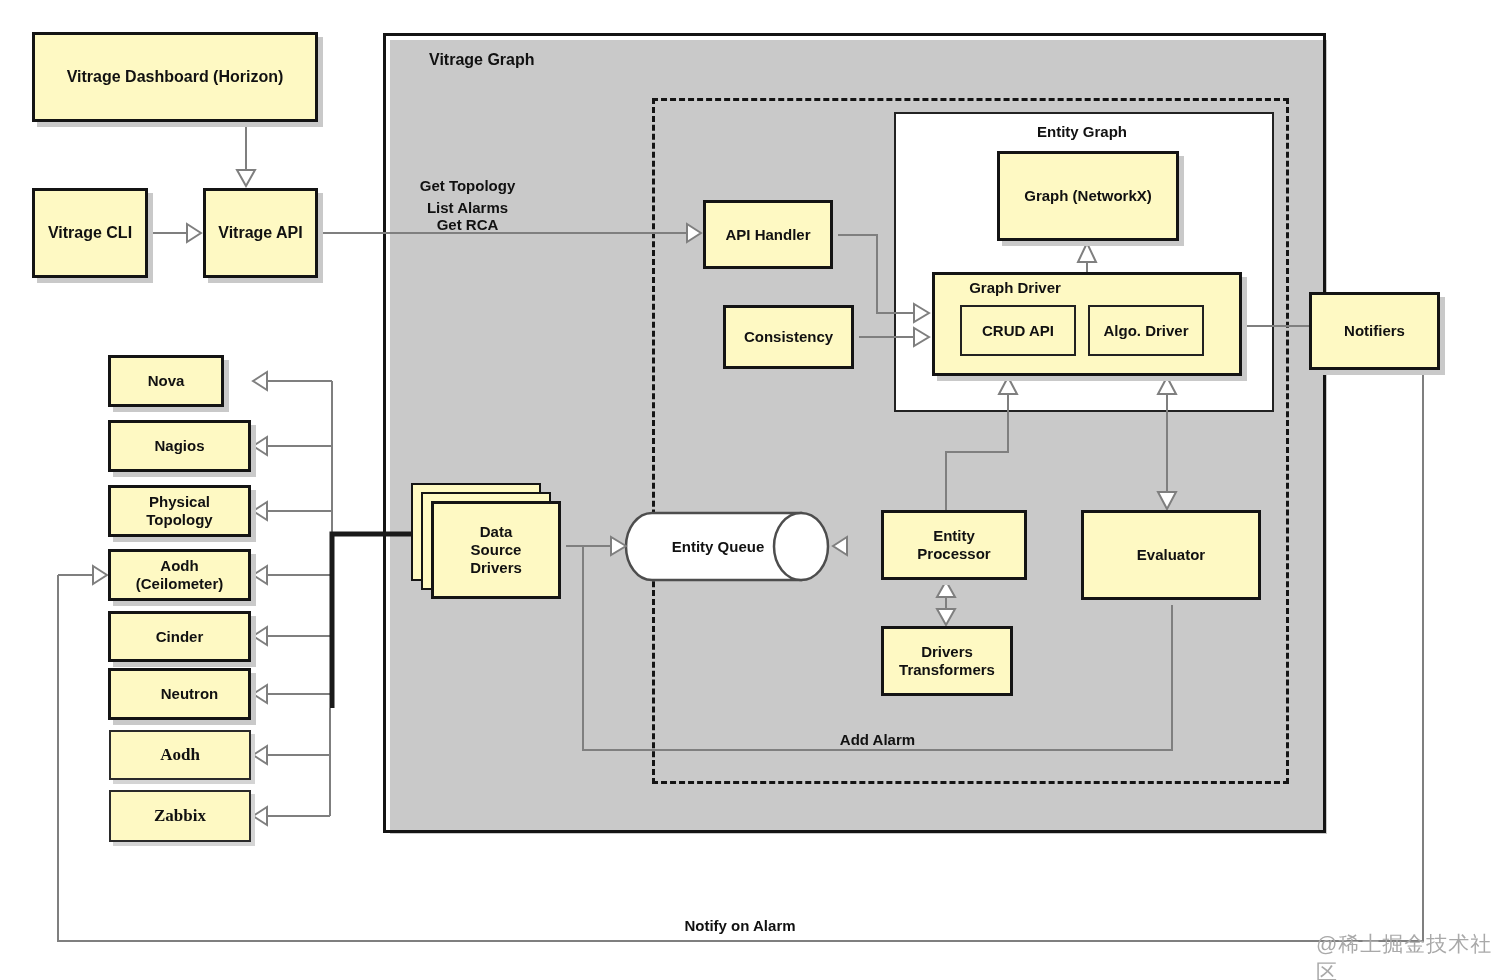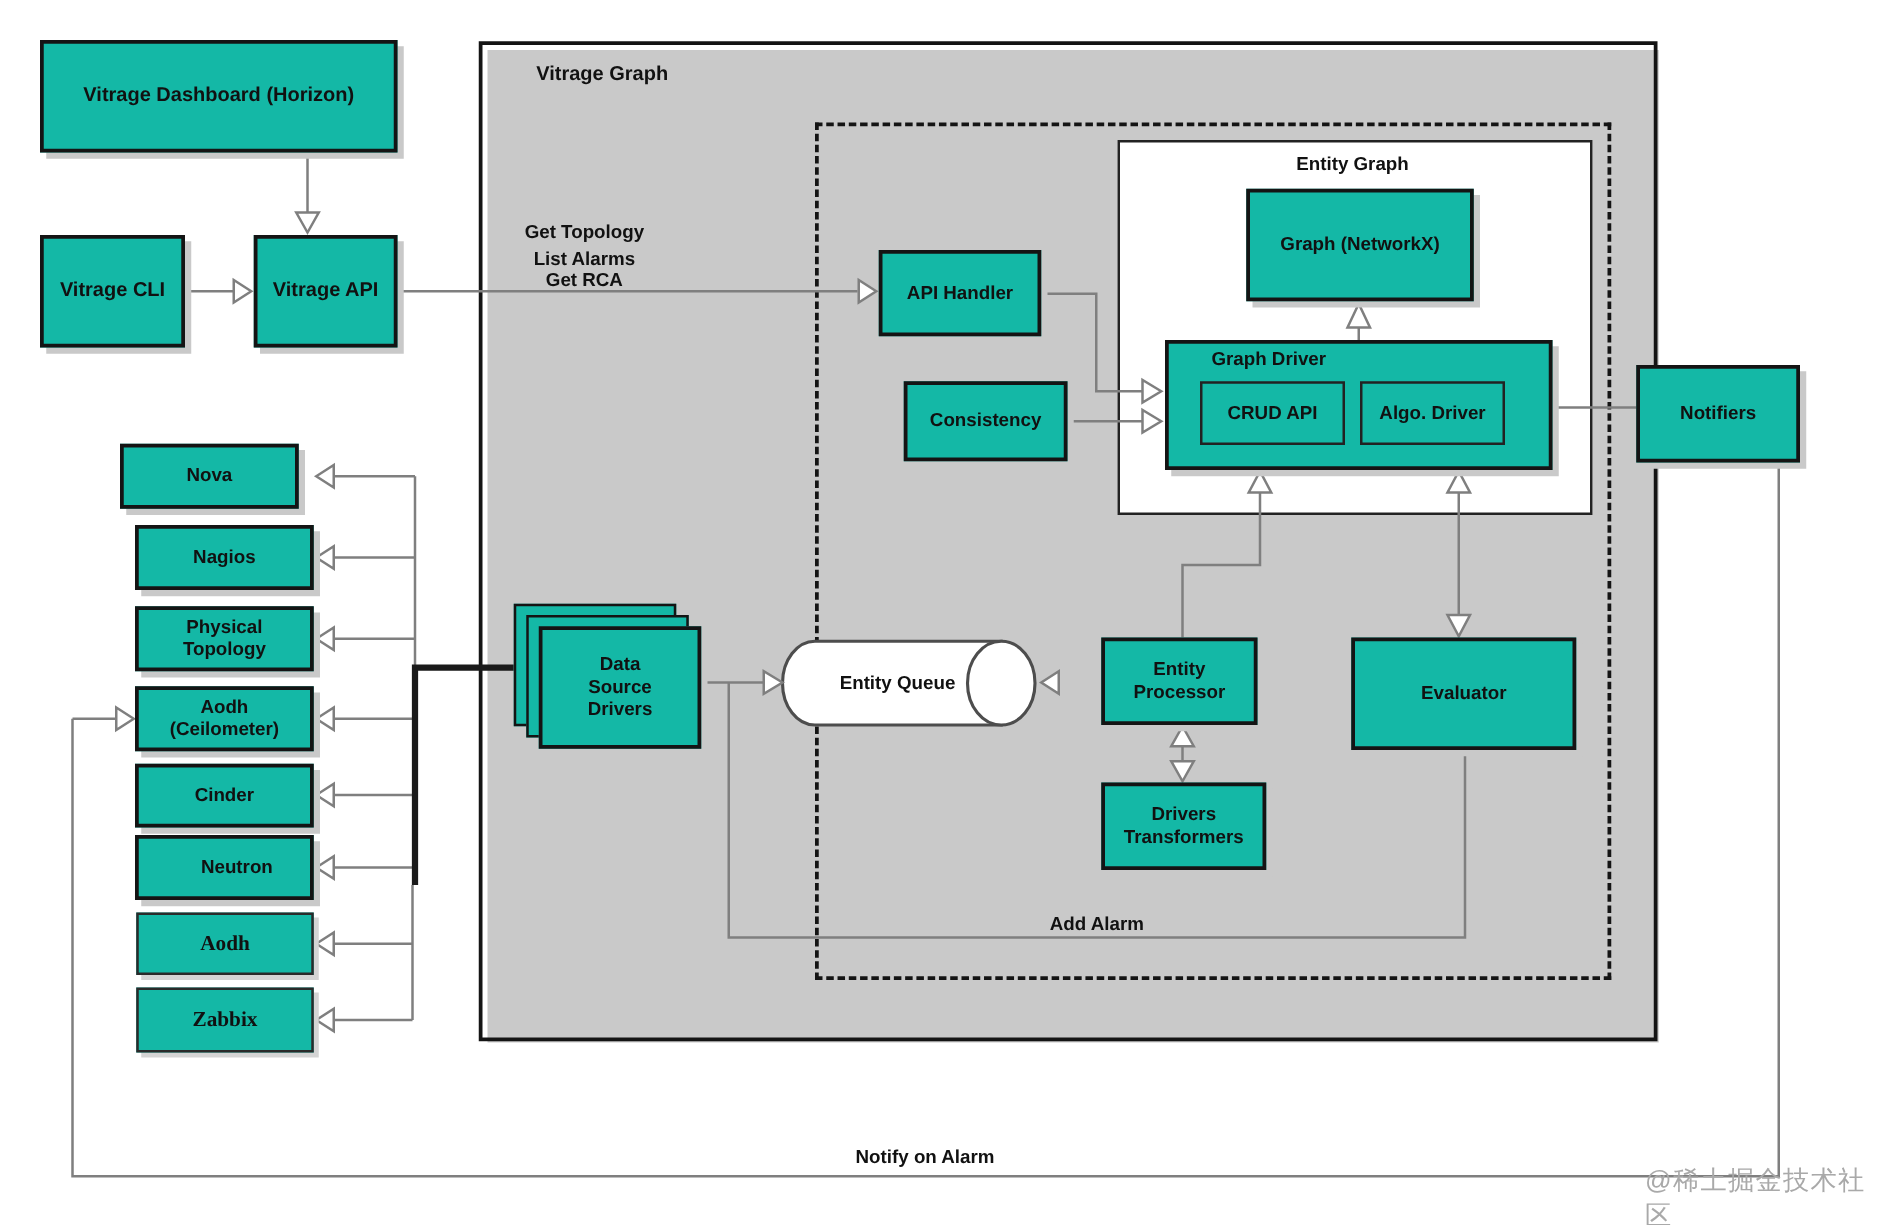--- a/index.html
+++ b/index.html
@@ -4,21 +4,21 @@
 <style>
   html,body{margin:0;padding:0;background:#fff;}
   .canvas{position:relative;width:1512px;height:980px;background:#fff;overflow:hidden;
           font-family:"Liberation Sans",sans-serif;color:#111;}
   .shadow-rect{position:absolute;background:#c9c9c9;z-index:0;}
   .container-box{position:absolute;background:transparent;border:3px solid #141414;z-index:1;}
   .dashed-box{position:absolute;background:transparent;border:3px dashed #141414;z-index:1;}
   .egraph-box{position:absolute;background:#fff;border:2px solid #222;z-index:1;}
   svg.wires{position:absolute;left:0;top:0;z-index:2;}
   .box{position:absolute;display:flex;align-items:center;justify-content:center;text-align:center;
-       background:#14b8a6;border:3px solid #141414;font-weight:bold;font-size:15px;line-height:1.18;
+       background:#fef9c3;border:3px solid #141414;font-weight:bold;font-size:15px;line-height:1.18;
        box-shadow:5px 5px 0 #c9c9c9;z-index:3;box-sizing:border-box;}
   .thin{border-width:2px;border-color:#2a2a2a;box-shadow:4px 4px 0 #d4d4d4;}
   .inner{box-shadow:none;border-width:2px;border-color:#222;}
   .serif{font-family:"Liberation Serif",serif;font-size:17px;}
   .stackback{box-shadow:none;border-width:2px;}
   .lbl{position:absolute;font-weight:bold;font-size:15px;z-index:4;text-align:center;line-height:1.15;}
   .watermark{position:absolute;z-index:4;font-size:21px;color:#a9a9a9;font-weight:normal;
              font-family:"Liberation Sans",sans-serif;letter-spacing:1px;}
   .gd-label{position:absolute;font-weight:bold;font-size:15px;z-index:4;text-align:center;}
 </style>
@@ -100,31 +100,31 @@
   <div class="box" style="left:32px;top:32px;width:286px;height:90px;font-size:16px;">Vitrage Dashboard (Horizon)</div>
   <div class="box" style="left:32px;top:188px;width:116px;height:90px;font-size:16px;">Vitrage CLI</div>
   <div class="box" style="left:203px;top:188px;width:115px;height:90px;font-size:16px;">Vitrage API</div>
 
   <div class="box" style="left:703px;top:200px;width:130px;height:69px;">API Handler</div>
   <div class="box" style="left:703px;top:305px;width:131px;height:64px;margin-left:20px;">Consistency</div>
   <div class="box" style="left:997px;top:151px;width:182px;height:90px;">Graph (NetworkX)</div>
   <div class="box" style="left:932px;top:272px;width:310px;height:104px;"></div>
   <div class="box inner" style="left:960px;top:305px;width:116px;height:51px;">CRUD API</div>
   <div class="box inner" style="left:1088px;top:305px;width:116px;height:51px;">Algo. Driver</div>
-  <div class="box" style="left:881px;top:510px;width:125px;height:70px;padding:16px 18px;">Entity Processor</div>
+  <div class="box" style="left:881px;top:510px;width:146px;height:70px;padding:16px 18px;">Entity Processor</div>
   <div class="box" style="left:881px;top:626px;width:132px;height:70px;padding:0 6px;">Drivers Transformers</div>
   <div class="box" style="left:1081px;top:510px;width:180px;height:90px;">Evaluator</div>
 
   <div class="box stackback" style="left:411px;top:483px;width:130px;height:98px;z-index:3;"></div>
   <div class="box stackback" style="left:421px;top:492px;width:130px;height:98px;z-index:3;"></div>
   <div class="box" style="left:431px;top:501px;width:130px;height:98px;padding:0 30px;">Data Source Drivers</div>
 
   <div class="box" style="left:1309px;top:292px;width:131px;height:78px;">Notifiers</div>
 
-  <div class="box" style="left:96px;top:355px;width:143px;height:52px;">Nova</div>
+  <div class="box" style="left:108px;top:355px;width:116px;height:52px;">Nova</div>
   <div class="box" style="left:108px;top:420px;width:143px;height:52px;">Nagios</div>
   <div class="box" style="left:108px;top:485px;width:143px;height:52px;padding:0 26px;">Physical Topology</div>
   <div class="box" style="left:108px;top:549px;width:143px;height:52px;padding:0 20px;">Aodh (Ceilometer)</div>
   <div class="box" style="left:108px;top:611px;width:143px;height:51px;">Cinder</div>
   <div class="box" style="left:108px;top:668px;width:143px;height:52px;padding-left:20px;">Neutron</div>
   <div class="box thin serif" style="left:109px;top:730px;width:142px;height:50px;">Aodh</div>
   <div class="box thin serif" style="left:109px;top:790px;width:142px;height:52px;">Zabbix</div>
 
   <div class="lbl" style="left:429px;top:51px;font-size:16px;">Vitrage Graph</div>
   <div class="lbl" style="left:1002px;top:123px;width:160px;">Entity Graph</div>

